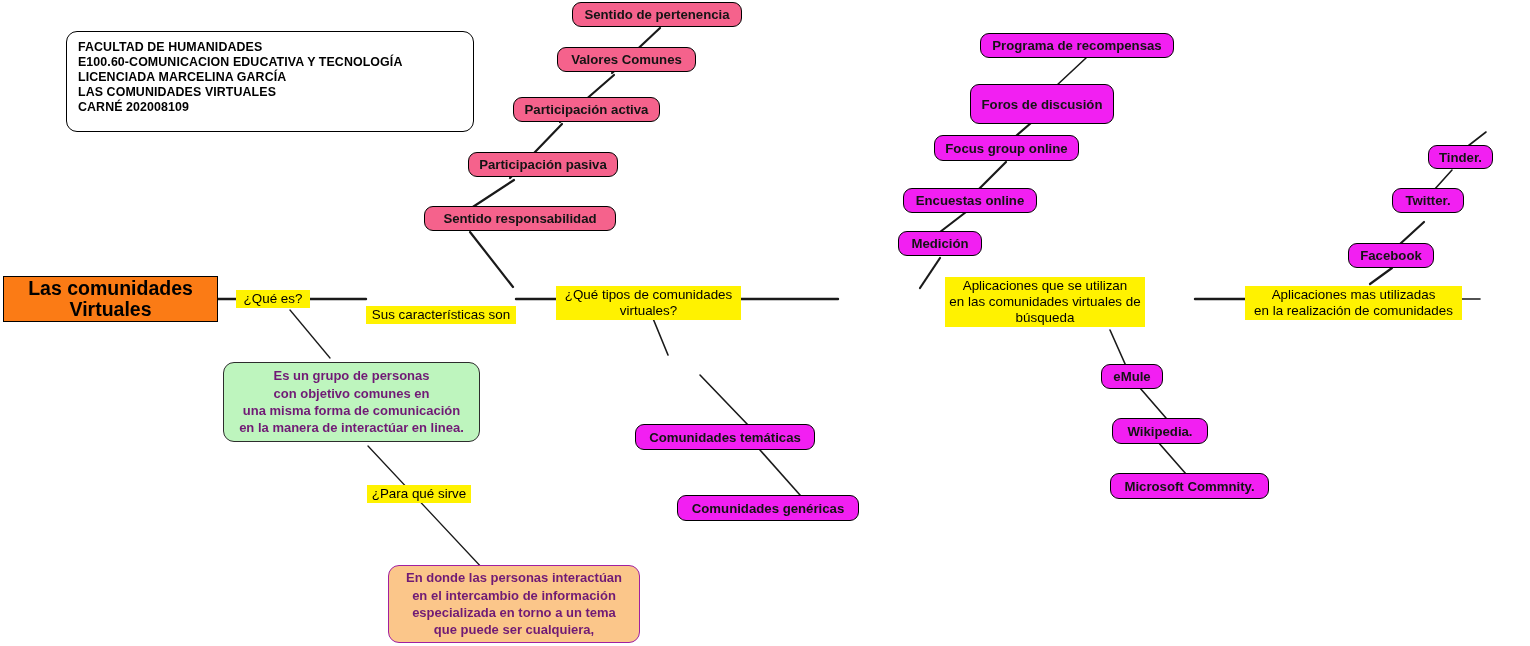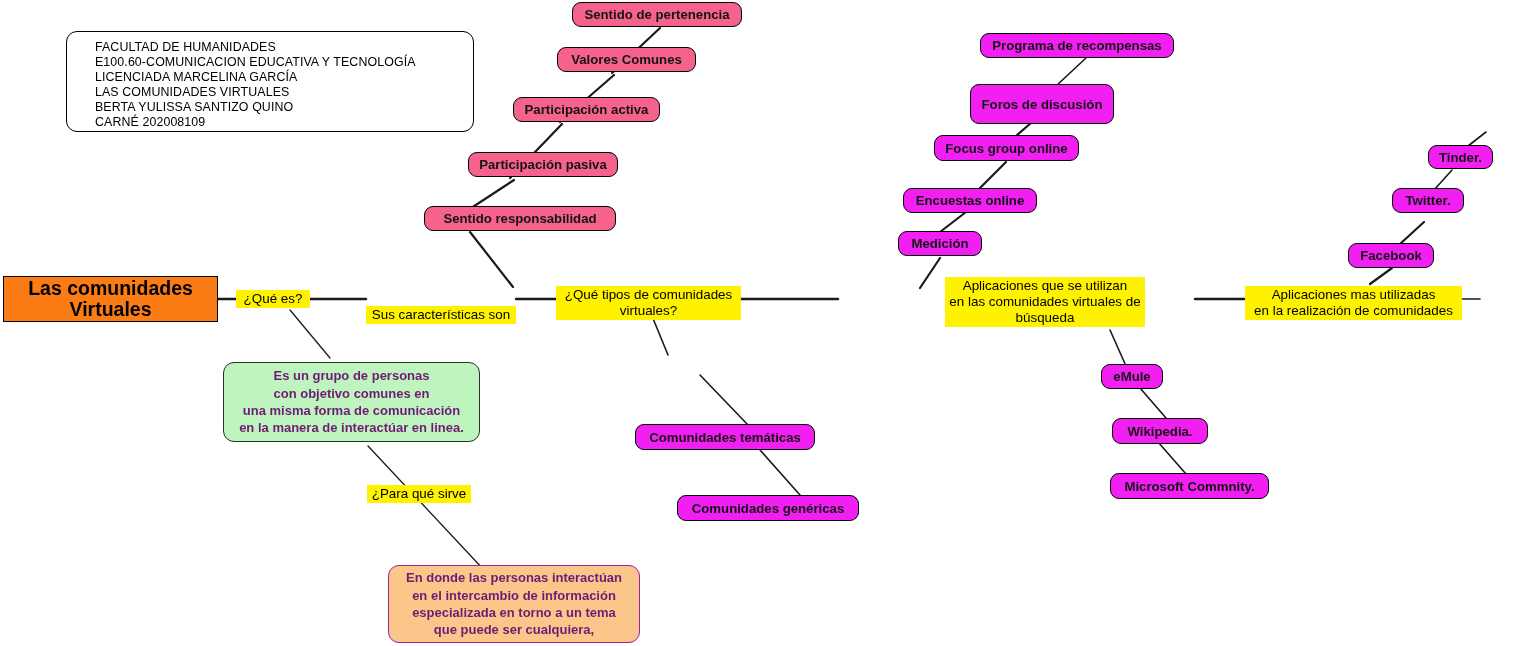--- a/index.html
+++ b/index.html
@@ -28,26 +28,25 @@
     left:66px; top:31px;
     width:408px; height:101px;
     background:#ffffff;
     border:1.6px solid #000000;
     border-radius:11px;
     box-sizing:border-box;
     padding:8px 0 0 11px;
   }
   .header-card .hline{
     font-size:12.4px;
-    font-weight:normal;
+    font-weight:bold;
     color:#000000;
     line-height:15.1px;
     letter-spacing:.1px;
     white-space:nowrap;
-    margin-left:17px;
   }
 
   
   .root-node{
     position:absolute;
     left:3px; top:276px;
     width:215px; height:46px;
     background:#FB7B15;
     border:1.6px solid #000000;
     box-sizing:border-box;
@@ -168,21 +167,20 @@
 
       <line x1="368" y1="446" x2="484" y2="570" stroke-width="1.3"></line>
     </g>
   </svg>
 
   <div class="header-card">
     <div class="hline">FACULTAD DE HUMANIDADES</div>
     <div class="hline">E100.60-COMUNICACION EDUCATIVA Y TECNOLOGÍA</div>
     <div class="hline">LICENCIADA MARCELINA GARCÍA</div>
     <div class="hline">LAS COMUNIDADES VIRTUALES</div>
-    <div class="hline">BERTA YULISSA SANTIZO QUINO</div>
     <div class="hline">CARNÉ 202008109</div>
   </div>
 
   <div class="root-node">
     <span class="root-label">Las comunidades
 Virtuales</span>
   </div>
 
   <div class="spine-label" style="left:236px; top:290px; width:74px;">¿Qué es?</div>
 

